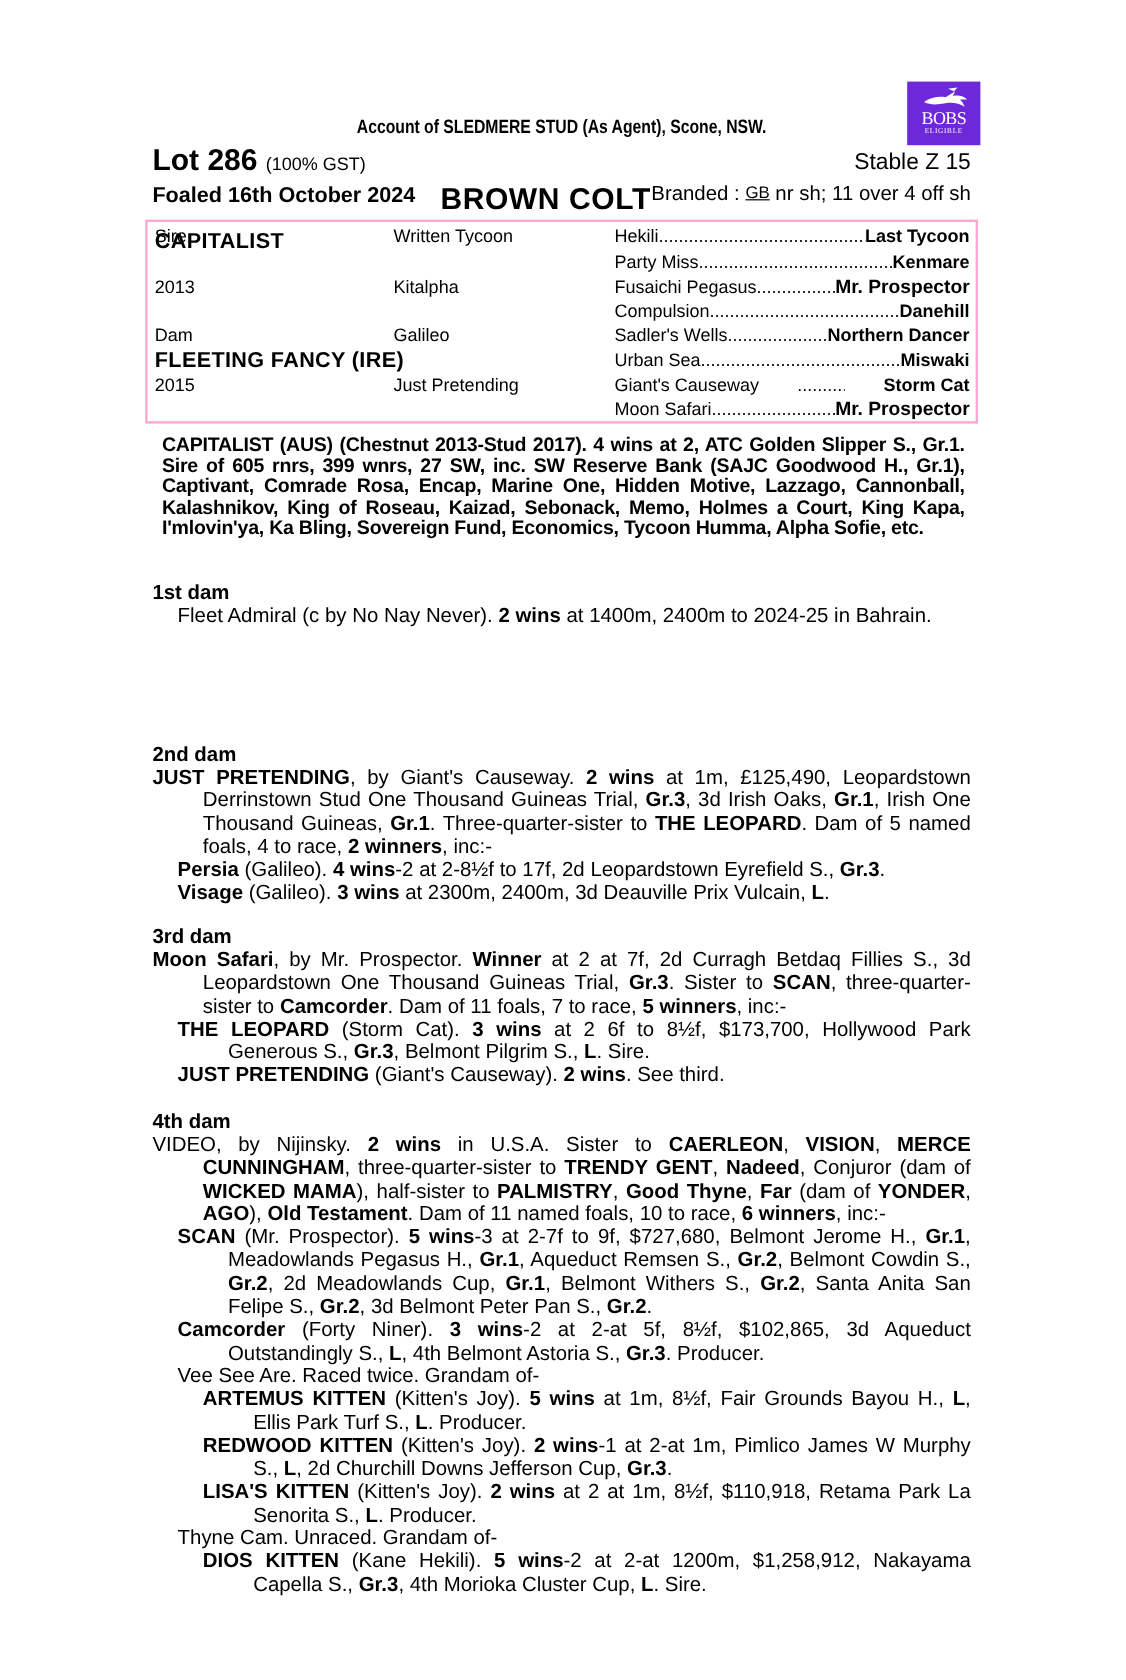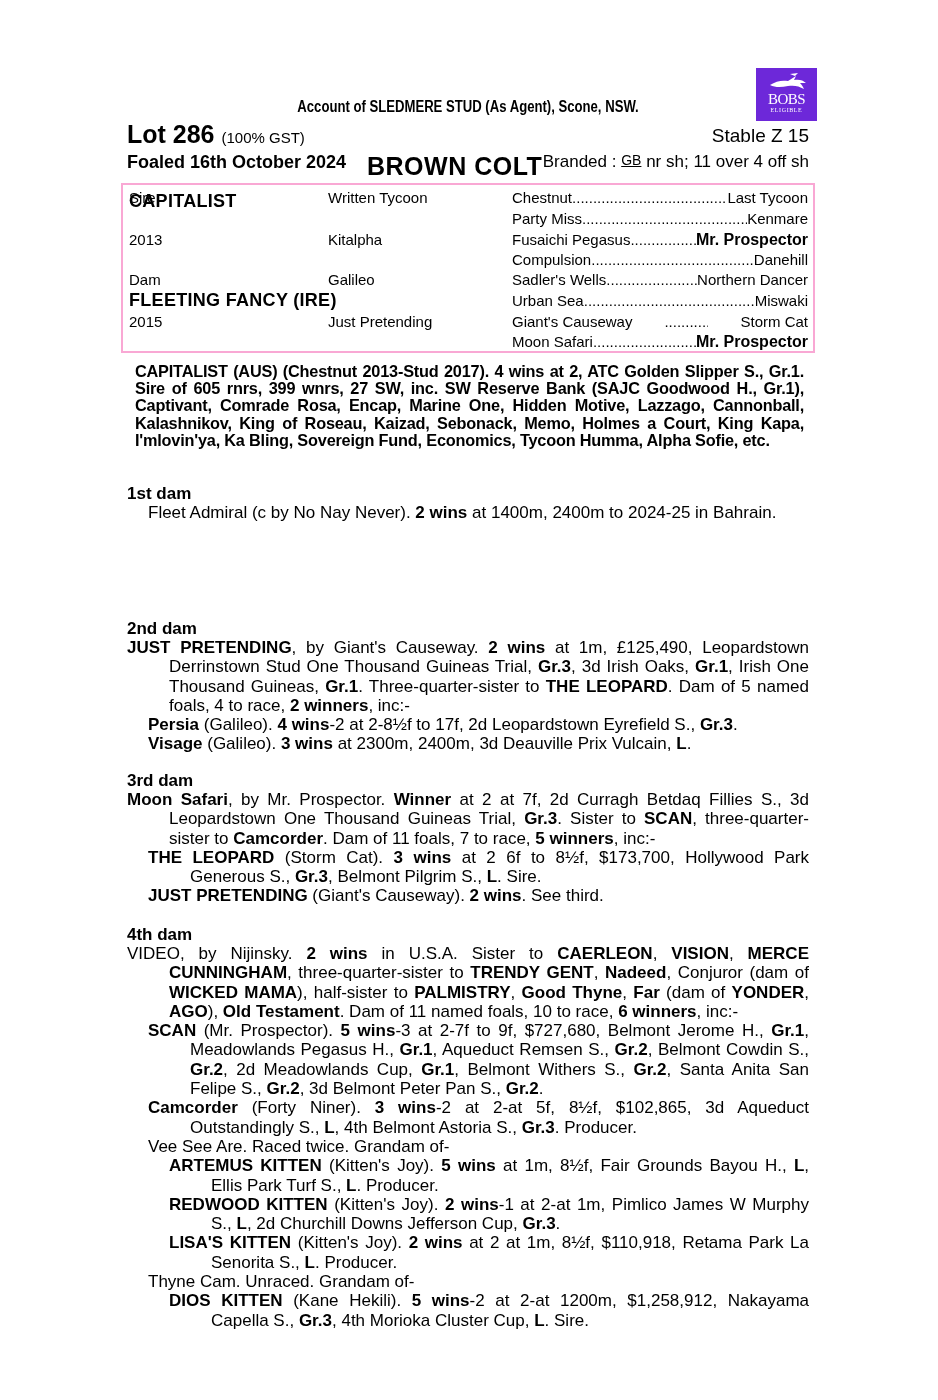--- a/index.html
+++ b/index.html
@@ -22,21 +22,21 @@
   .brand-mark { text-decoration:underline; font-size:14px; vertical-align:2px; }
 
   .pedbox { position:absolute; left:121px; top:183px; width:694px; height:170px;
             border:2px solid #f9a8d4; box-sizing:border-box;padding-left:43px; }
   .ped-col1 { position:absolute; left:6px; font-size:15px; }
   .ped-col2 { position:absolute; left:205px; font-size:15px;text-align:right; }
   .ped-col3 { position:absolute; left:389px; width:296px; font-size:15px; display:flex; }
   .ped-col3 .l { white-space:nowrap; }
   .ped-col3 .dots { flex:1; overflow:hidden; white-space:nowrap; }
   .ped-col3 .dots::after { content:"................................................................................................"; }
-  .ped-col3 .r { white-space:nowrap; }
+  .ped-col3 .r { white-space:nowrap;font-weight:bold; }
   .ped-col3 .r.b { font-weight:bold; font-size:16px; }
   .bigname { font-weight:bold; font-size:18px; letter-spacing:0.3px; }
 
   .sireblock { position:absolute; left:135px; top:363px; width:669px; font-weight:bold; font-size:16.3px;
                line-height:17.2px; text-align:justify; letter-spacing:-0.2px; }
   .sec { position:absolute; left:127px; width:682px; font-size:17px; line-height:19.3px; }
   .sec h3 { margin:0; font-size:17px; font-weight:bold; line-height:19px; }
   .p { text-align:justify; padding-left:42px; text-indent:-42px; margin:0; }
   .i1 { padding-left:63px; text-indent:-42px; }
   .i2 { padding-left:84px; text-indent:-42px; }
@@ -72,21 +72,21 @@
   <div class="ped-col2" style="top:46px">Kitalpha</div>
 
   <div class="ped-col1" style="top:86px">Dam</div>
   <div class="ped-col1 bigname" style="top:105px">FLEETING FANCY (IRE)</div>
   <div class="ped-col1" style="top:128px">2015</div>
   <div class="ped-col2" style="top:86px">Galileo</div>
   <div class="ped-col2" style="top:128px">Just Pretending</div>
 
   <div id="grand-rows">
       <div class="ped-col3" style="top: 4px;">
-        <span class="l">Chestnut</span>
+        <span class="l">Hekili</span>
         <span class="dots"></span>
         <span class="r">Last Tycoon</span>
       </div>
       <div class="ped-col3" style="top: 25px;">
         <span class="l">Party Miss </span>
         <span class="dots"></span>
         <span class="r">Kenmare</span>
       </div>
       <div class="ped-col3" style="top: 46px;">
         <span class="l">Fusaichi Pegasus</span>

